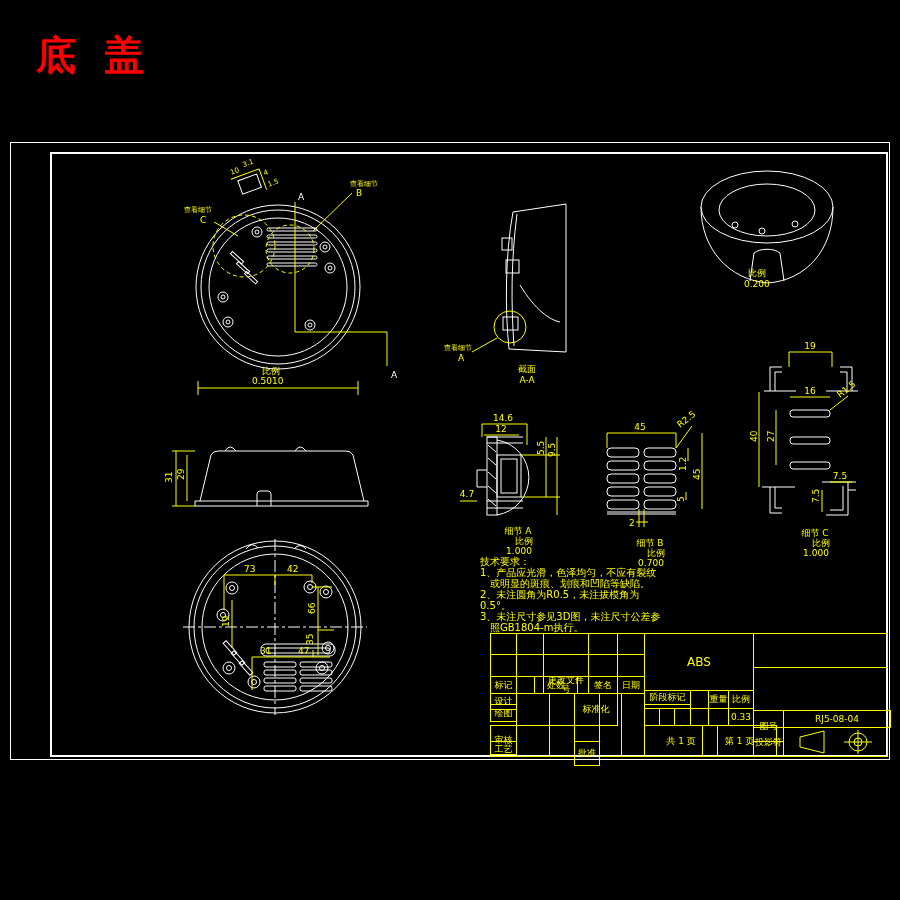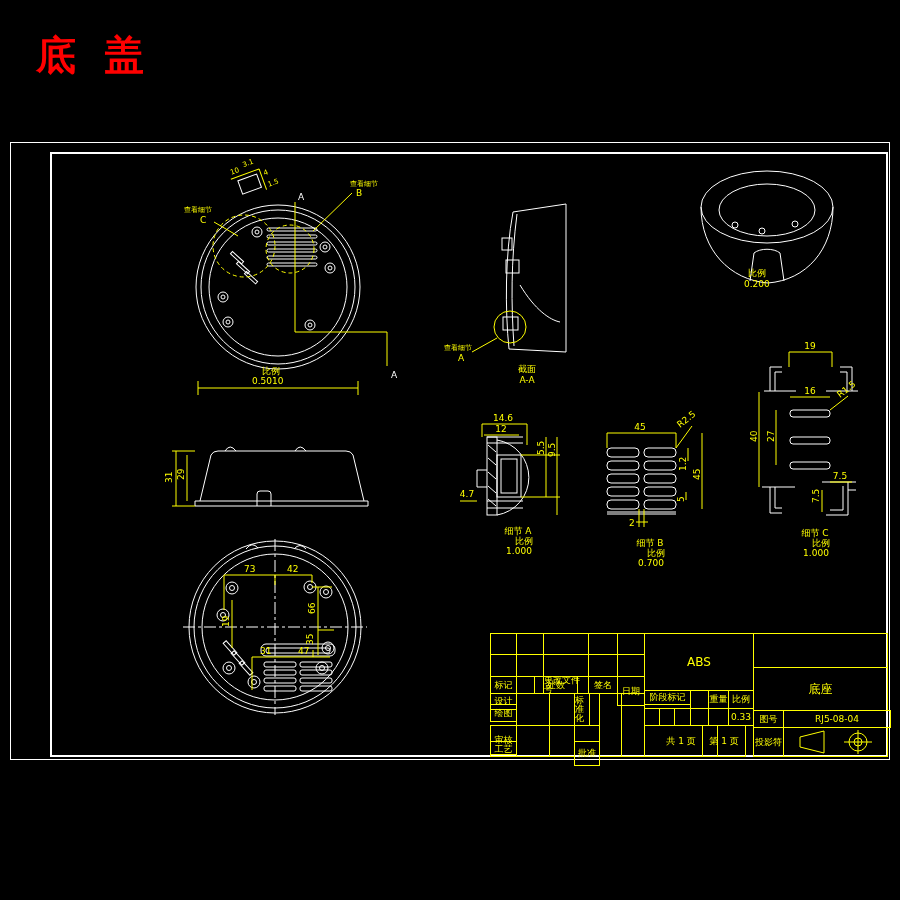--- a/index.html
+++ b/index.html
@@ -11,21 +11,21 @@
   svg text{fill:#ffff00;font-size:9px;font-family:"DejaVu Sans",sans-serif;}
   svg text.sm{font-size:7px;}
   svg text.wt{fill:#ffffff;}
   .w{stroke:#ffffff;fill:none;stroke-width:1;}
   .y{stroke:#ffff00;fill:none;stroke-width:1;}
   .techreq{position:absolute;left:480px;top:556px;width:190px;color:#ffff00;
           font-size:10px;line-height:11px;z-index:3;}
   .tblock{position:absolute;left:490px;top:633px;width:398px;height:124px;color:#ffff00;
           font-size:9px;z-index:2;}
   .cell{position:absolute;border:1px solid #ffff00;box-sizing:border-box;display:flex;
-          align-items:center;justify-content:center;overflow:hidden;
+          align-items:center;justify-content:center;text-align:center;overflow:hidden;
           line-height:9px;}
   .cell.big{font-size:12px;}
   .frame-outer{position:absolute;left:10px;top:142px;width:880px;height:618px;
           border:1px solid #ffffff;box-sizing:border-box;}
   .frame-inner{position:absolute;left:50px;top:152px;width:838px;height:605px;
           border:2px solid #ffffff;box-sizing:border-box;}
 </style>
 </head>
 <body>
 
@@ -295,72 +295,80 @@
       <line class="y" x1="830" y1="482" x2="852" y2="482"></line>
       <text x="840" y="479" text-anchor="middle">7.5</text>
       <line class="y" x1="822" y1="490" x2="822" y2="512"></line>
       <text x="819" y="503" transform="rotate(-90 819 503)">7.5</text>
       <text x="815" y="536" text-anchor="middle">细节 C</text>
       <text x="821" y="546" text-anchor="middle">比例</text>
       <text x="816" y="556" text-anchor="middle">1.000</text>
     </g>
   </svg>
 
+  <div class="techreq">
+    <div>技术要求：</div>
+    <div>1、产品应光滑，色泽均匀，不应有裂纹</div>
+    <div>　或明显的斑痕、划痕和凹陷等缺陷。</div>
+    <div>2、未注圆角为R0.5，未注拔模角为</div>
+    <div>0.5°。</div>
+    <div>3、未注尺寸参见3D图，未注尺寸公差参</div>
+    <div>　照GB1804-m执行。</div>
+  </div>
 
   <div class="tblock">
 
     <div class="cell" style="left:0;top:0;width:27px;height:22px"></div>
     <div class="cell" style="left:26px;top:0;width:28px;height:22px"></div>
     <div class="cell" style="left:53px;top:0;width:46px;height:22px"></div>
     <div class="cell" style="left:98px;top:0;width:30px;height:22px"></div>
     <div class="cell" style="left:127px;top:0;width:28px;height:22px"></div>
     <div class="cell" style="left:0;top:21px;width:27px;height:23px"></div>
     <div class="cell" style="left:26px;top:21px;width:28px;height:23px"></div>
     <div class="cell" style="left:53px;top:21px;width:46px;height:23px"></div>
     <div class="cell" style="left:98px;top:21px;width:30px;height:23px"></div>
     <div class="cell" style="left:127px;top:21px;width:28px;height:23px"></div>
 
     <div class="cell" style="left:0;top:43px;width:27px;height:18px">标记</div>
     <div class="cell" style="left:44px;top:43px;width:44px;height:18px">处数</div>
     <div class="cell" style="left:53px;top:43px;width:46px;height:18px">更改文件号</div>
     <div class="cell" style="left:98px;top:43px;width:30px;height:18px">签名</div>
-    <div class="cell" style="left:127px;top:43px;width:28px;height:30px">日期</div>
+    <div class="cell" style="left:127px;top:43px;width:28px;height:18px">日期</div>
 
     <div class="cell" style="left:0;top:60px;width:27px;height:17px">设计</div>
     <div class="cell" style="left:0;top:71px;width:27px;height:18px">绘图</div>
     <div class="cell" style="left:0;top:92px;width:27px;height:30px">审核</div>
     <div class="cell" style="left:0;top:108px;width:27px;height:16px">工艺</div>
     <div class="cell" style="left:26px;top:60px;width:34px;height:33px"></div>
     <div class="cell" style="left:26px;top:92px;width:34px;height:32px"></div>
     <div class="cell" style="left:59px;top:60px;width:26px;height:33px"></div>
     <div class="cell" style="left:59px;top:92px;width:26px;height:32px"></div>
-    <div class="cell" style="left:84px;top:60px;width:16px;height:33px">标准化</div>
+    <div class="cell" style="left:84px;top:60px;width:44px;height:33px">标准化</div>
     <div class="cell" style="left:84px;top:92px;width:26px;height:17px"></div>
     <div class="cell" style="left:84px;top:108px;width:26px;height:25px">批准</div>
     <div class="cell" style="left:109px;top:60px;width:23px;height:64px"></div>
     <div class="cell" style="left:131px;top:60px;width:24px;height:64px"></div>
 
     <div class="cell big" style="left:154px;top:0;width:110px;height:58px">ABS</div>
 
     <div class="cell" style="left:154px;top:57px;width:47px;height:15px">阶段标记</div>
     <div class="cell" style="left:200px;top:57px;width:19px;height:19px"></div>
     <div class="cell" style="left:218px;top:57px;width:21px;height:19px">重量</div>
     <div class="cell" style="left:238px;top:57px;width:26px;height:19px">比例</div>
     <div class="cell" style="left:154px;top:75px;width:16px;height:18px"></div>
     <div class="cell" style="left:169px;top:75px;width:16px;height:18px"></div>
     <div class="cell" style="left:184px;top:75px;width:17px;height:18px"></div>
     <div class="cell" style="left:200px;top:75px;width:19px;height:18px"></div>
     <div class="cell" style="left:218px;top:75px;width:21px;height:18px"></div>
     <div class="cell" style="left:238px;top:75px;width:26px;height:18px">0.33</div>
     <div class="cell" style="left:154px;top:92px;width:74px;height:32px">共 1 页</div>
-    <div class="cell" style="left:212px;top:92px;width:44px;height:32px">第 1 页</div>
+    <div class="cell" style="left:212px;top:92px;width:75px;height:32px">第 1 页</div>
 
     <div class="cell" style="left:263px;top:0;width:135px;height:35px"></div>
-    <div class="cell big" style="left:263px;top:34px;width:135px;height:44px">底座</div>
-    <div class="cell" style="left:263px;top:77px;width:31px;height:18px">图号</div>
+    <div class="cell" style="left:263px;top:77px;width:31px;height:32px">图号</div>
     <div class="cell" style="left:293px;top:77px;width:108px;height:18px">RJ5-08-04</div>
     <div class="cell" style="left:263px;top:94px;width:31px;height:30px">投影符</div>
     <div class="cell" style="left:293px;top:94px;width:105px;height:30px">
       <svg width="100" height="28" style="position:static">
         <path class="y" d="M14,9 L38,3 L38,25 L14,19 Z"></path>
         <g>
           <circle class="y" cx="72" cy="14" r="9"></circle>
           <circle class="y" cx="72" cy="14" r="4"></circle>
           <line class="y" x1="58" y1="14" x2="86" y2="14"></line>
           <line class="y" x1="72" y1="2" x2="72" y2="26"></line>

